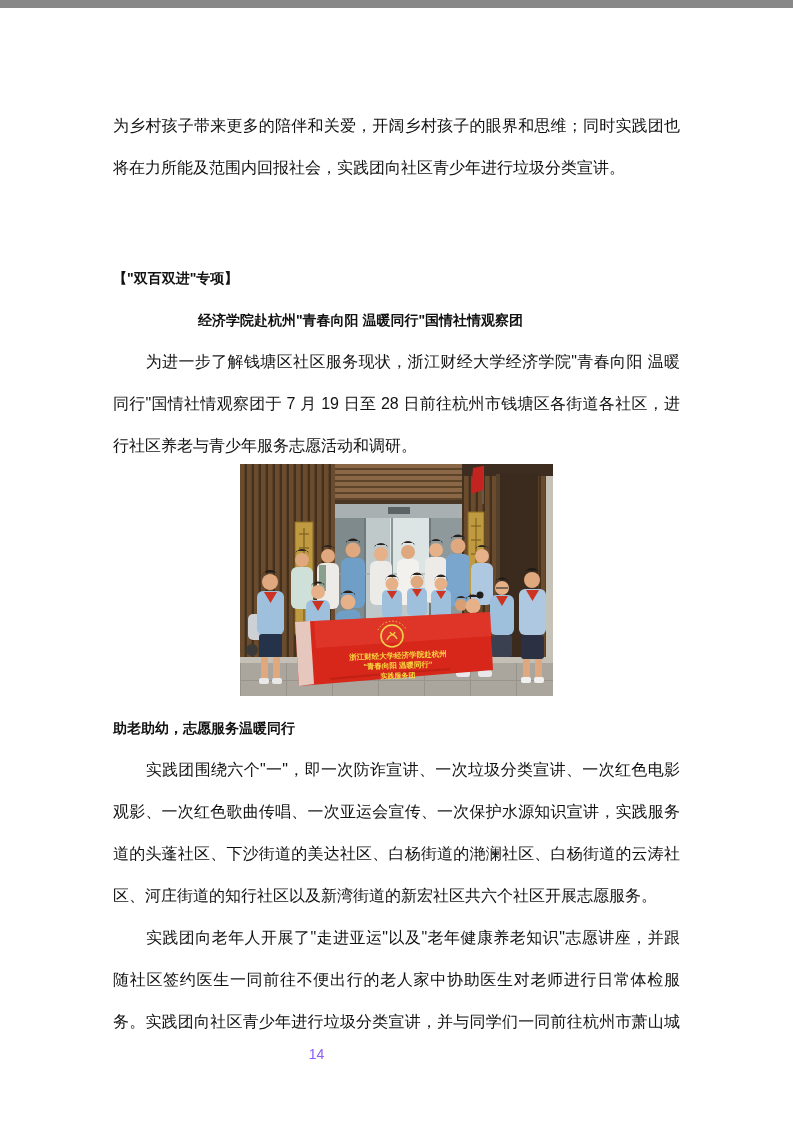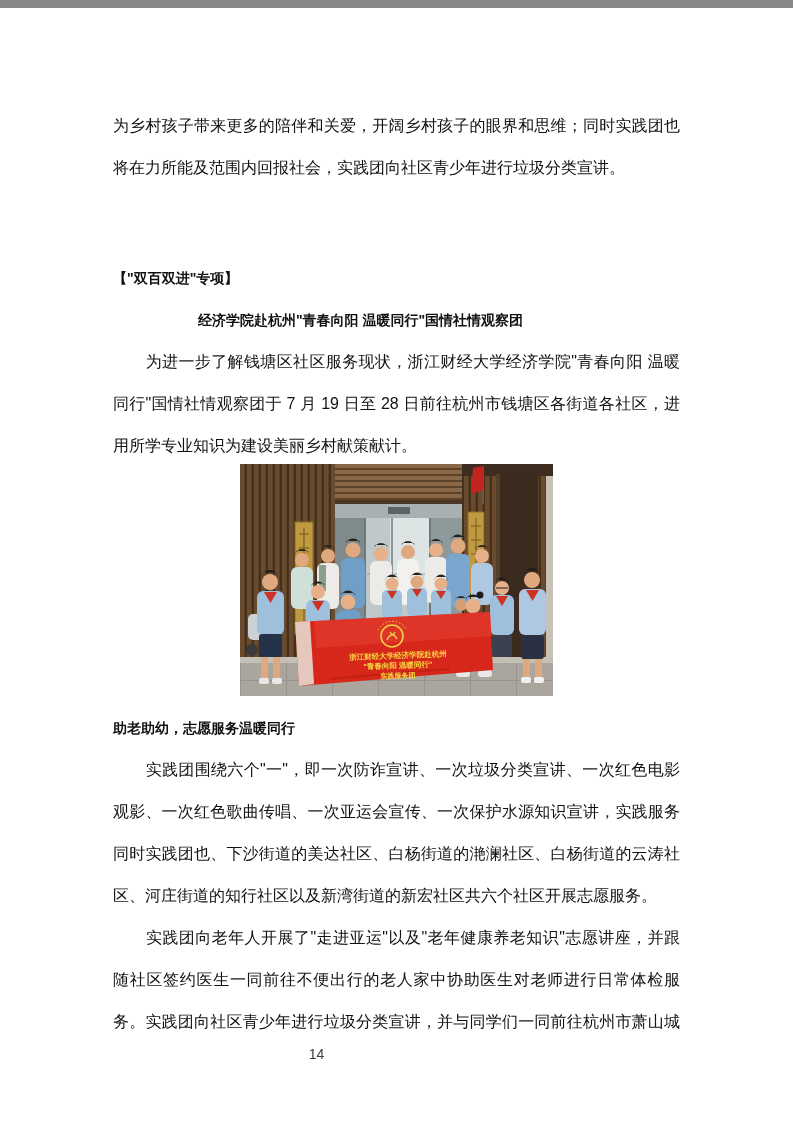--- a/index.html
+++ b/index.html
@@ -42,41 +42,41 @@
   .photo-wrap svg{display:block;}
   .caption{
     position:absolute;top:699px;left:0;width:567px;
     font-size:14px;font-weight:bold;line-height:42px;
     text-align:left;padding-right:72px;box-sizing:border-box;
   }
   .p3{position:absolute;top:741px;left:0;width:567px;}
   .p4{position:absolute;top:909px;left:0;width:567px;}
   .page-number{
     position:absolute;top:1036px;left:0;width:633px;
-    text-align:center;font-size:14px;line-height:20px;color:#404040;
+    text-align:center;font-size:14px;line-height:20px;color:#8b5cf6;
   }
 </style>
 </head>
 <body>
 
 <div class="page">
   <div class="content">
 
     <div class="para p1">
         <div class="tline">为乡村孩子带来更多的陪伴和关爱，开阔乡村孩子的眼界和思维；同时实践团也</div>
         <div class="tline tlast">将在力所能及范围内回报社会，实践团向社区青少年进行垃圾分类宣讲。</div>
       </div>
 
     <div class="section-block">
       <div class="section-header">【"双百双进"专项】</div>
       <div class="article-title">经济学院赴杭州"青春向阳 温暖同行"国情社情观察团</div>
       <div class="para">
           <div class="tline">　　为进一步了解钱塘区社区服务现状，浙江财经大学经济学院"青春向阳 温暖</div>
           <div class="tline">同行"国情社情观察团于 7 月 19 日至 28 日前往杭州市钱塘区各街道各社区，进</div>
-          <div class="tline tlast">用所学专业知识为建设美丽乡村献策献计。</div>
+          <div class="tline tlast">行社区养老与青少年服务志愿活动和调研。</div>
         </div>
     </div>
 
     <div class="photo-wrap">
       <svg width="313" height="232" viewBox="0 0 313 232" xmlns="http://www.w3.org/2000/svg">
         <defs>
           <pattern id="slatsV" width="7" height="8" patternUnits="userSpaceOnUse">
             <rect width="7" height="8" fill="#6b4b2e"></rect>
             <rect x="4.6" width="2.4" height="8" fill="#43301d"></rect>
           </pattern>
@@ -284,21 +284,21 @@
           <text x="158" y="214" font-size="7" font-weight="bold" fill="#f7d93e" text-anchor="middle" transform="rotate(-2 158 214)">实践服务团</text>
         </g>
       </svg>
     </div>
 
     <div class="caption">助老助幼，志愿服务温暖同行</div>
 
     <div class="para p3">
         <div class="tline">　　实践团围绕六个"一"，即一次防诈宣讲、一次垃圾分类宣讲、一次红色电影</div>
         <div class="tline">观影、一次红色歌曲传唱、一次亚运会宣传、一次保护水源知识宣讲，实践服务团</div>
-        <div class="tline">同时实践团也、下沙街道的美达社区、白杨街道的滟澜社区、白杨街道的云涛社</div>
+        <div class="tline">道的头蓬社区、下沙街道的美达社区、白杨街道的滟澜社区、白杨街道的云涛社</div>
         <div class="tline tlast">区、河庄街道的知行社区以及新湾街道的新宏社区共六个社区开展志愿服务。</div>
       </div>
 
     <div class="para p4">
         <div class="tline">　　实践团向老年人开展了"走进亚运"以及"老年健康养老知识"志愿讲座，并跟</div>
         <div class="tline">随社区签约医生一同前往不便出行的老人家中协助医生对老师进行日常体检服</div>
         <div class="tline">务。实践团向社区青少年进行垃圾分类宣讲，并与同学们一同前往杭州市萧山城</div>
       </div>
   </div>
 

